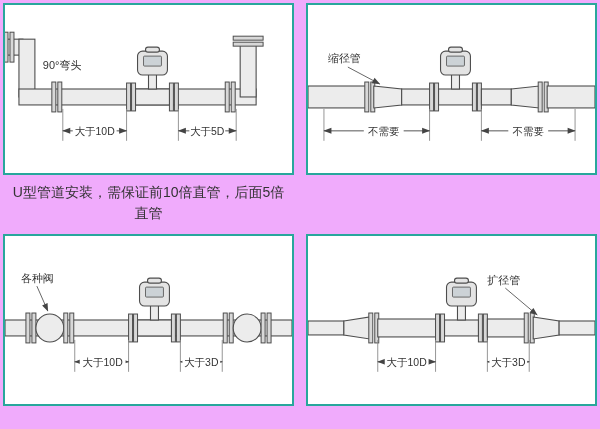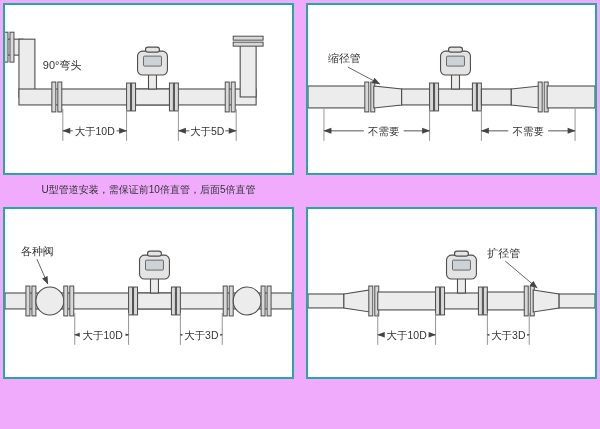--- a/index.html
+++ b/index.html
@@ -5,21 +5,21 @@
   * { margin:0; padding:0; box-sizing:border-box; }
   html,body { width:600px; height:429px; background:#fff; overflow:hidden;
               font-family:"Liberation Sans", sans-serif; }
   .page { width:600px; height:429px; padding:3px; display:grid;
           grid-template-columns:1fr 1fr; column-gap:12px; row-gap:4px;
           align-content:start; background:#f0abfc; }
   .cell { display:flex; flex-direction:column; }
   .panel { border:2px solid var(--panel-border,#28a79c); height:172px;
            background:#fff; }
   .panel svg { display:block; width:100%; height:100%; }
-  .caption { text-align:center; font-size:10px; line-height:1.5;
+  .caption { text-align:center; font-size:14px; line-height:1.5;
              color:var(--text-color,#333); padding:7px 4px 6px; }
   
   .pp  { fill:var(--pipe-fill,#ececec); stroke:var(--pipe-stroke,#4d4d4d); stroke-width:1.1; }
   .fl  { fill:#d8d8d8; stroke:var(--pipe-stroke,#4d4d4d); stroke-width:1; }
   .hd  { fill:#e4e4e4; stroke:var(--pipe-stroke,#4d4d4d); stroke-width:1.1; }
   .ds  { fill:#ccd2d6; stroke:var(--pipe-stroke,#4d4d4d); stroke-width:0.8; }
   .bnd { stroke:#8a8a8a; stroke-width:0.9; }
   .dml { stroke:#555; stroke-width:1; }
   .leader { stroke:#555; stroke-width:0.9; fill:none; }
   .dimbg { fill:#fff; }

